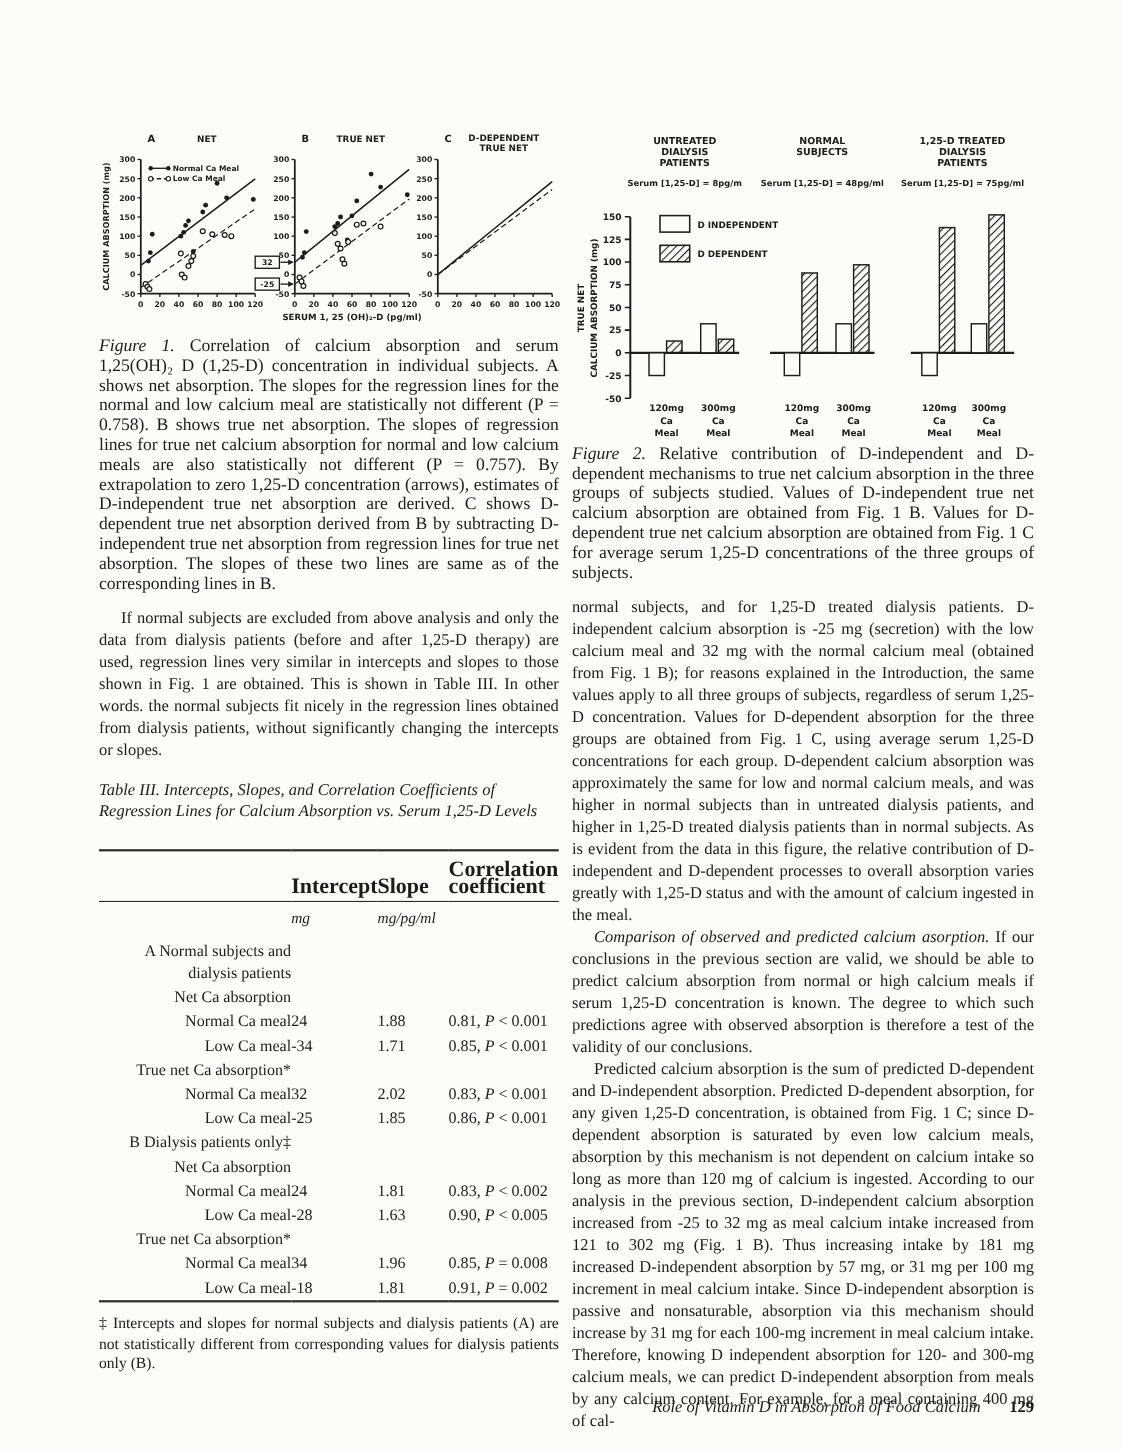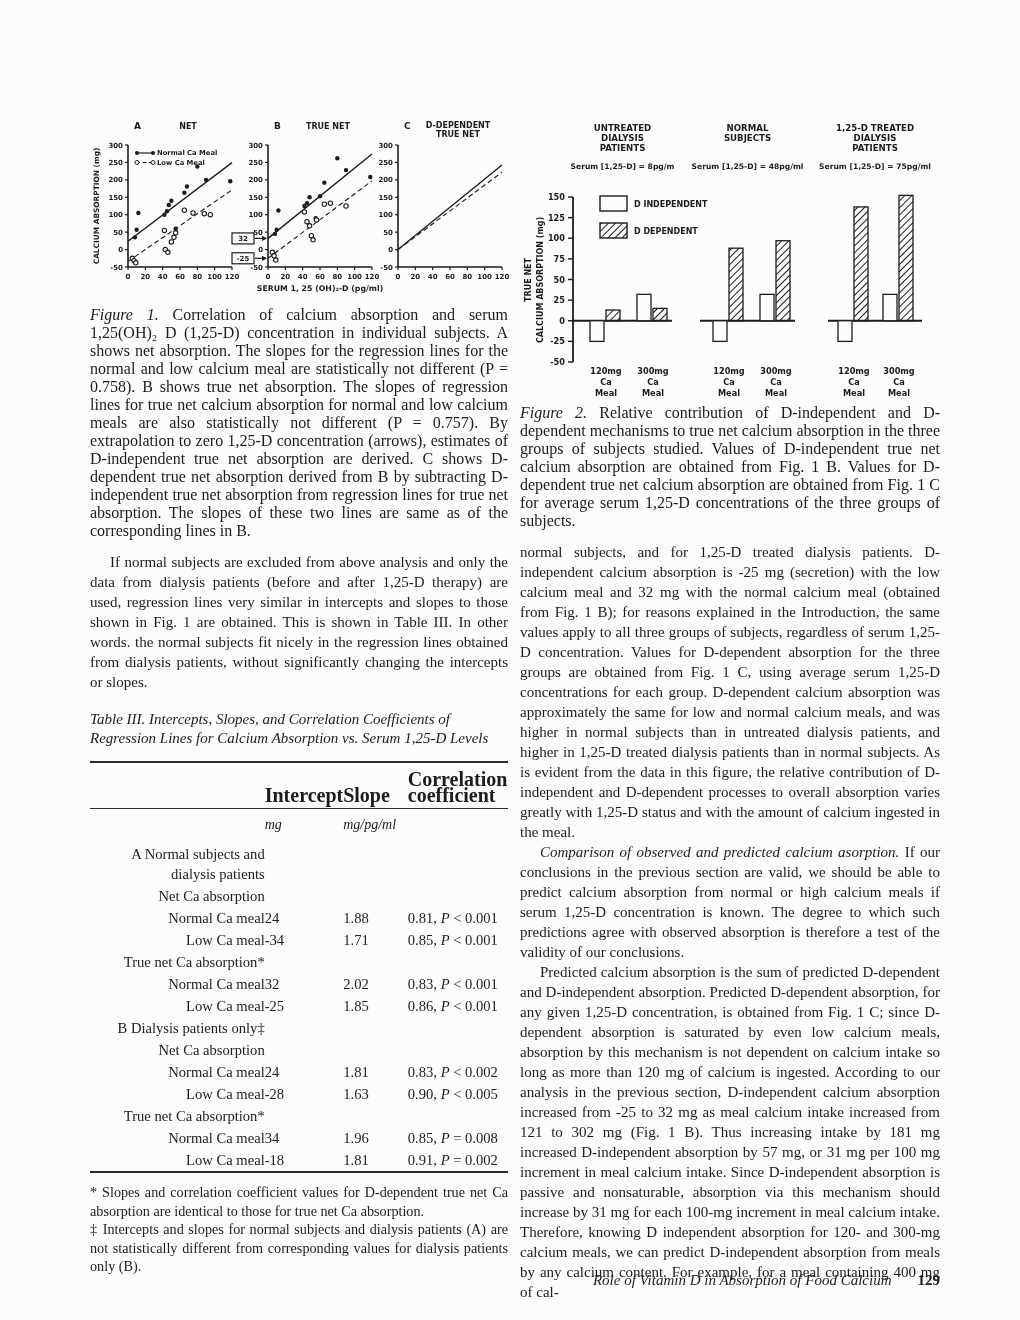--- a/index.html
+++ b/index.html
@@ -17,21 +17,21 @@
   }
   .it{font-style:italic;}
   p.body{
     font-size:15px;line-height:20px;text-align:justify;margin:0 0 0 0;
   }
   p.indent{text-indent:20px;}
   p.body + p.body{margin-top:0;}
   .left-text{margin-top:12px;}
   .right-text{margin-top:12px;}
   .tbl-wrap{margin-top:18px;}
-  .tbl-title{font-style:italic;font-size:15px;line-height:19px;margin-bottom:13px;}
+  .tbl-title{font-style:italic;font-size:15px;line-height:19px;margin-bottom:24px;}
   #t3{width:100%;border-collapse:collapse;font-size:14.6px;
       border-top:2px solid #2b2b2b;border-bottom:2px solid #2b2b2b;}
   #t3 th{font-weight:bold;text-align:left;vertical-align:bottom;
       border-bottom:1.5px solid #2b2b2b;padding:8px 0 5px 0;font-size:20px;line-height:16px;margin-top:44px;}
   #t3 td{padding:1px 0;line-height:20px;}
   #t3 .units td{padding:6px 0 8px 0;font-size:14px;}
   #t3 .c0{width:46%;text-align:right;}
   #t3 .c1{width:14%;}
   #t3 .c2{width:16%;}
   #t3 .c3{width:24%;}
@@ -341,21 +341,20 @@
           </tr>
           <tr>
             <td class="c0 ind2">Low Ca meal</td>
             <td class="c1">-18</td>
             <td class="c2">1.81</td>
             <td class="c3">0.91, <i>P</i> = 0.002</td>
           </tr>
         </tbody>
       </table>
     <div class="footnotes">
-      <p>* Slopes and correlation coefficient values for D-dependent true net Ca absorption are identical to those for true net Ca absorption.</p>
       <p>‡ Intercepts and slopes for normal subjects and dialysis patients (A) are not statistically different from corresponding values for dialysis patients only (B).</p>
     </div>
   </div>
 </div>
 
 <div class="col col-right">
   <figure>
     <svg id="fig2-svg" width="490" height="278" viewBox="0 0 490 278">
         <defs>
           <pattern id="f2hatch" width="5" height="5" patternUnits="userSpaceOnUse" patternTransform="rotate(45)">

